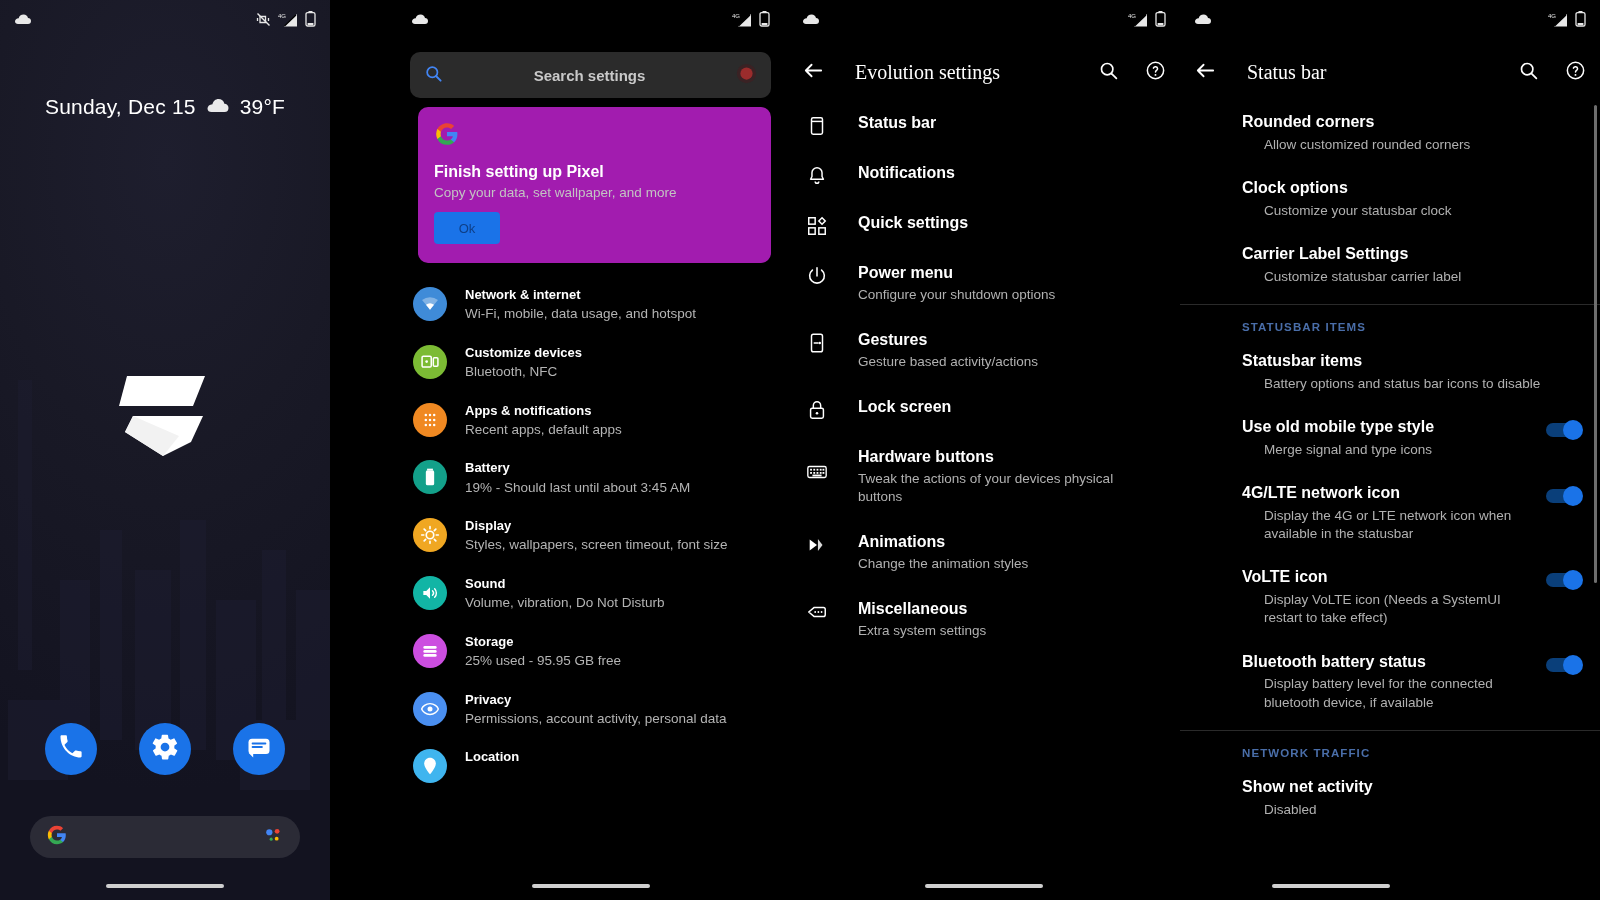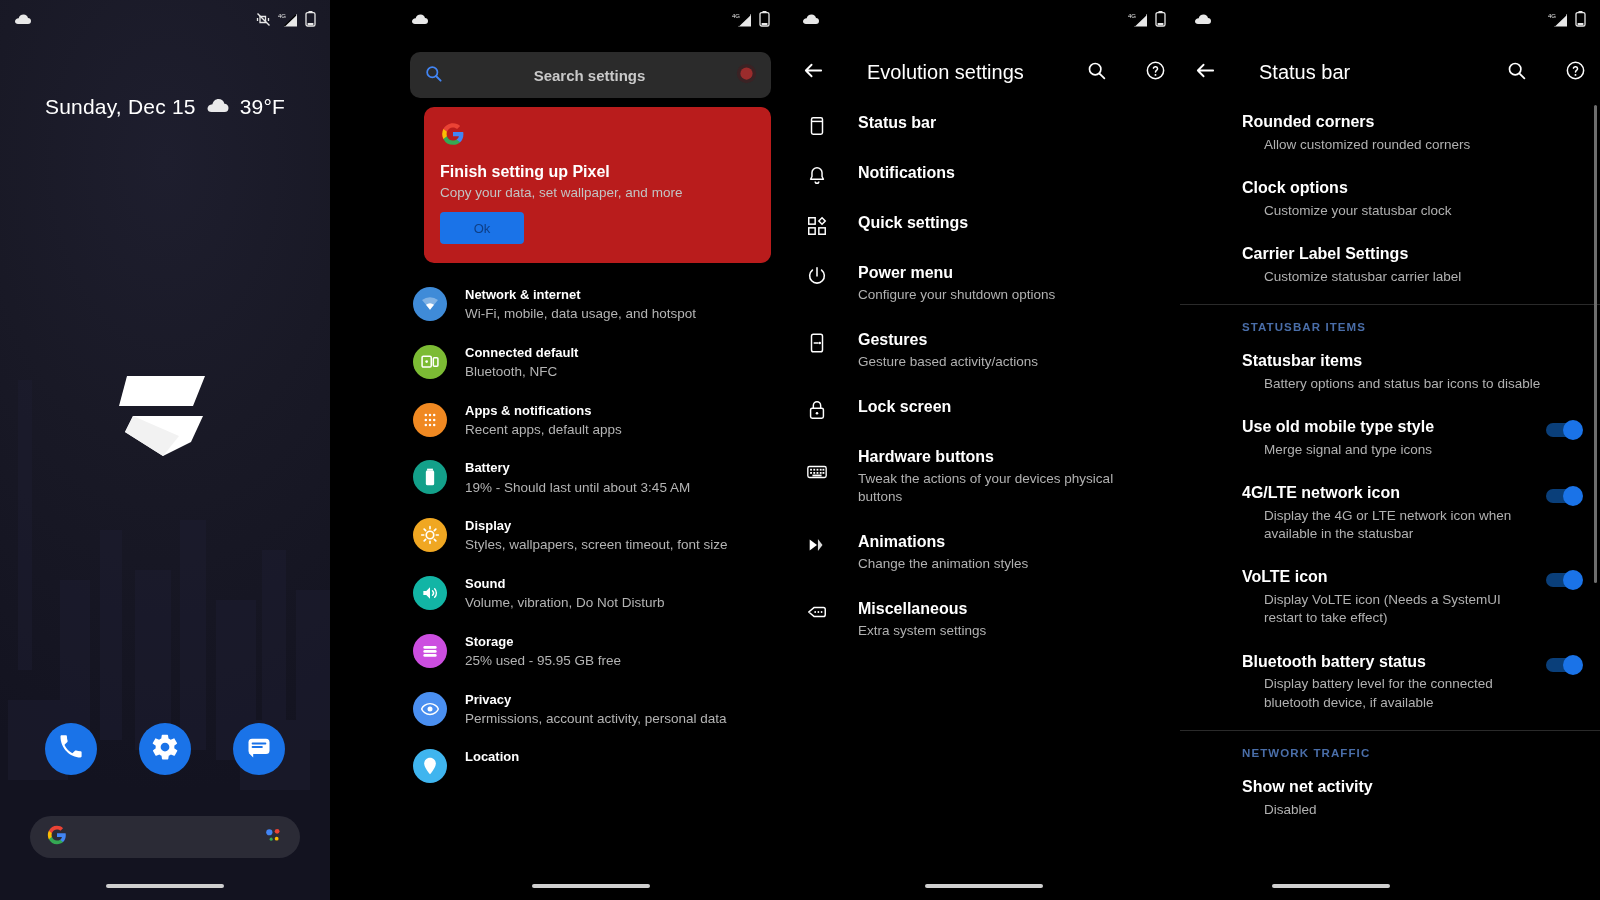--- a/index.html
+++ b/index.html
@@ -49,38 +49,38 @@
   }
   .navpill { position:absolute; bottom:12px; left:50%; transform:translateX(-50%);
              width:118px; height:4px; border-radius:2px; background:#cfcfcf; }
 
   
   #panel-settings { left:397px; width:387px; }
   .search-wrap { position:absolute; top:52px; left:13px; right:13px; height:46px;
                  border-radius:10px; background:#2b2b2b;
                  display:flex; align-items:center; padding:0 14px;font-weight:bold; }
   .search-text { flex:1; text-align:center; color:#c9c9c9; font-size:15px; }
-  .card { position:absolute; top:107px; left:27px; right:13px; height:156px;
-          border-radius:10px; background:#b91c1c; padding:14px 16px; }
+  .card { position:absolute; top:107px; left:21px; right:13px; height:156px;
+          border-radius:10px; background:#a21caf; padding:14px 16px; }
   .card h3 { color:#fff; font-size:16px; font-weight:bold; margin-top:12px; }
   .card p  { color:#c3c3c3; font-size:13.5px; margin-top:4px; }
-  .card .cta { margin-top:12px; width:84px; height:32px; border-radius:4px;
+  .card .cta { margin-top:12px; width:66px; height:32px; border-radius:4px;
                background:#1a73e8; display:flex; align-items:center; justify-content:center;
                color:#0e3f87; font-size:13px; }
   .slist { position:absolute; top:276px; left:0; right:0; }
   .srow { display:flex; align-items:flex-start; gap:18px; padding:11px 16px 11px 16px; }
   .sico { width:34px; height:34px; border-radius:50%; flex:0 0 34px;
           display:flex; align-items:center; justify-content:center; }
   .stitle { color:#fff; font-size:13px; font-weight:bold; line-height:1.25; }
   .ssub   { color:#b4b4b4; font-size:13.5px; margin-top:2px; line-height:1.3; }
 
   
   #panel-evo { left:788px; width:392px; }
   .appbar { position:absolute; top:48px; left:0; right:0; height:48px;
-            display:flex; align-items:center; padding:0 14px; gap:30px; }
+            display:flex; align-items:center; padding:0 14px; gap:18px;font-family:Liberation Serif, serif; }
   .appbar .title { flex:1; color:#fff; font-size:20px; margin-left:12px; }
   .elist { position:absolute; top:100px; left:0; right:0; }
   .erow { display:flex; align-items:flex-start; gap:26px; padding:13px 20px 13px 14px; }
   .eico { width:30px; flex:0 0 30px; display:flex; justify-content:center; padding-top:2px; }
   .etitle { color:#fff; font-size:16px; font-weight:bold; line-height:1.3; }
   .esub   { color:#b1b1b1; font-size:13.5px; margin-top:2px; line-height:1.35; }
 
   
   #panel-sb { left:1180px; width:420px; }
   .sbar-list { position:absolute; top:100px; left:0; right:0; }
@@ -293,21 +293,21 @@
 
       <div class="srow">
         <div class="sico" style="background:#7cbb34">
           <svg width="20" height="20" viewBox="0 0 24 24">
               <rect x="2.5" y="5" width="11" height="13" rx="1.5" fill="none" stroke="#fff" stroke-width="1.8"></rect>
               <rect x="16" y="7" width="5.5" height="10" rx="1.2" fill="none" stroke="#fff" stroke-width="1.8"></rect>
               <circle cx="8" cy="11.5" r="1.6" fill="#fff"></circle>
             </svg>
         </div>
         <div>
-          <div class="stitle">Connected default</div>
+          <div class="stitle">Customize devices</div>
           <div class="ssub">Bluetooth, NFC</div>
         </div>
       </div>
 
       <div class="srow">
         <div class="sico" style="background:#f08922">
           <svg width="20" height="20" viewBox="0 0 24 24">
               <g fill="#fff">
                 <circle cx="7" cy="6" r="1.5"></circle>
                 <circle cx="12" cy="6" r="1.5"></circle>

